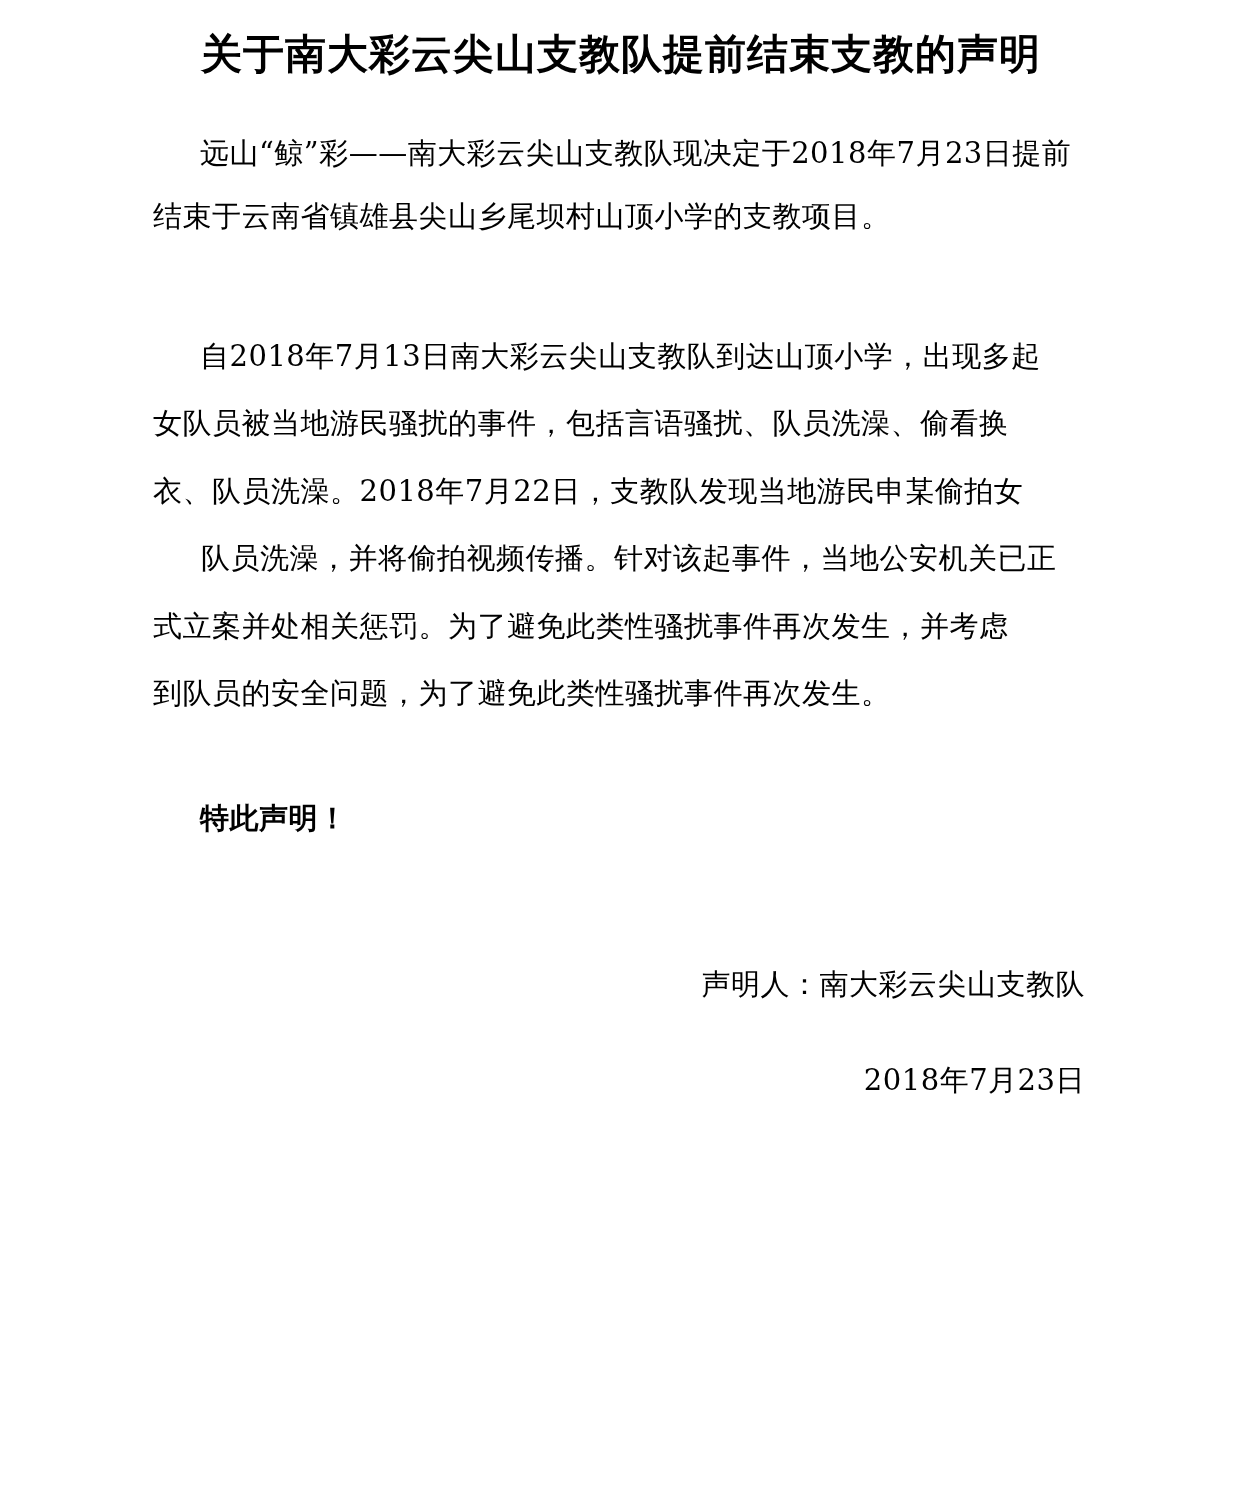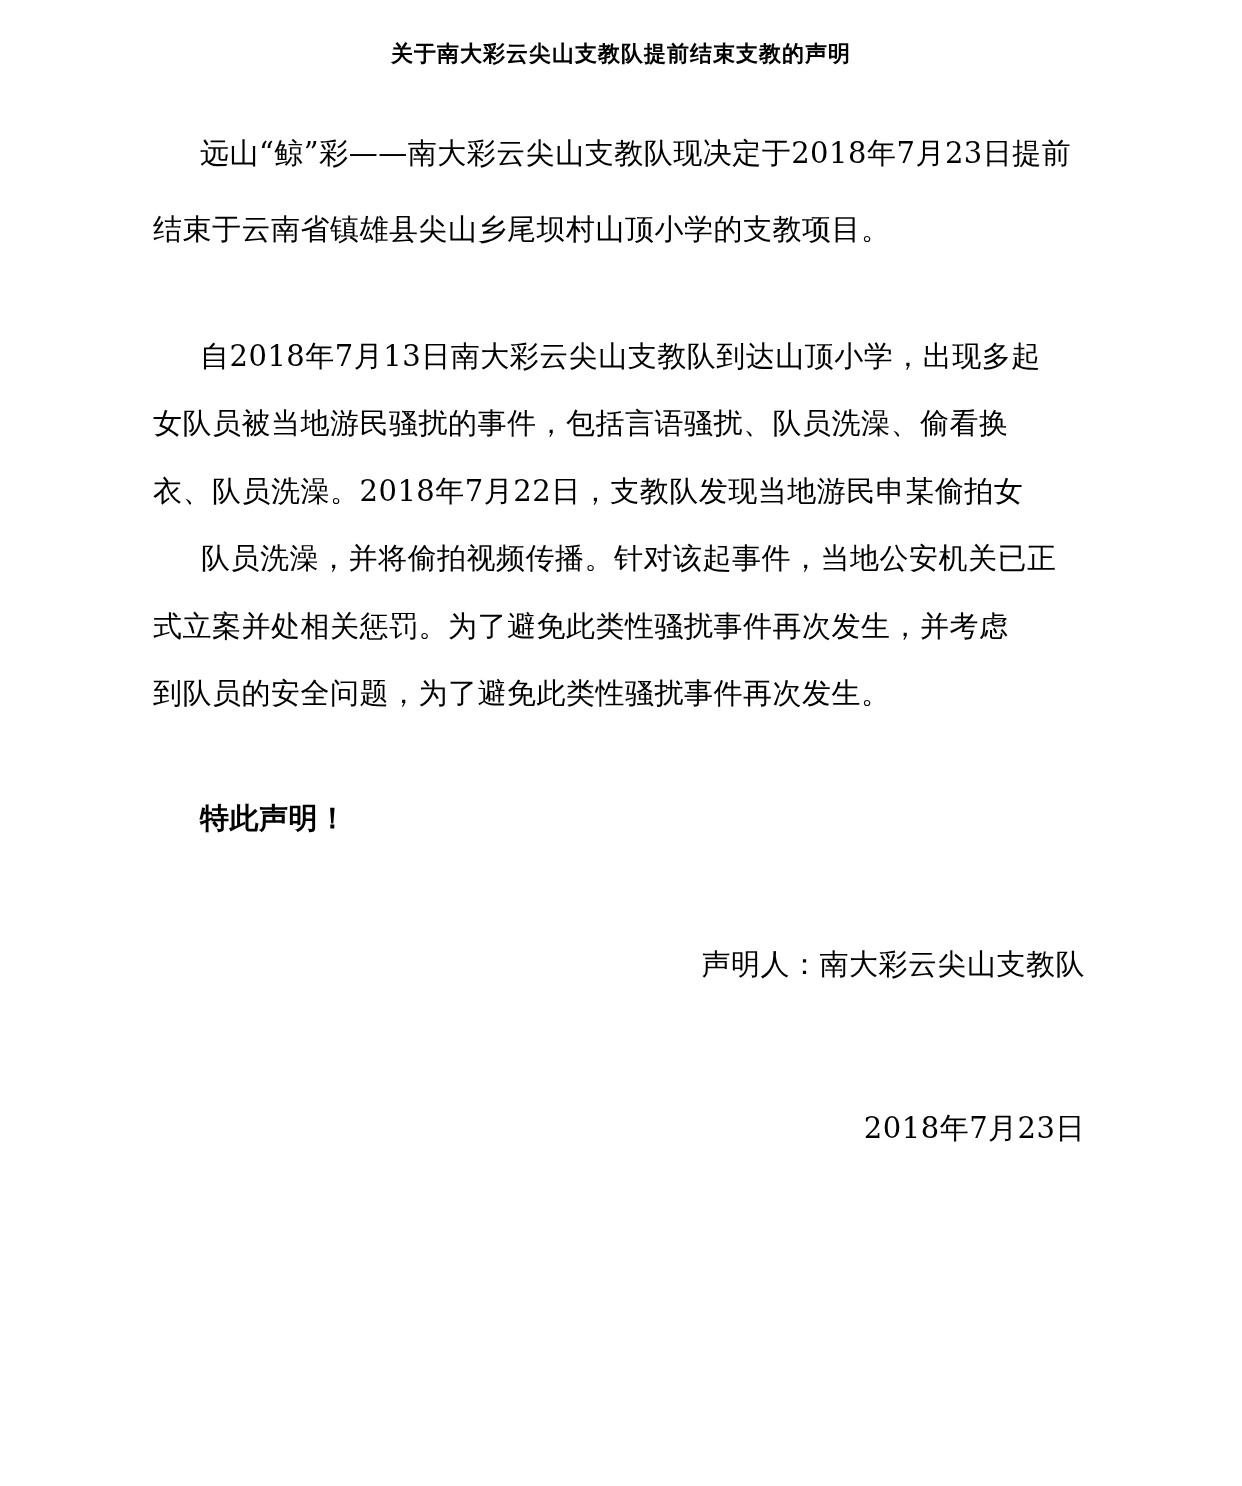--- a/index.html
+++ b/index.html
@@ -16,55 +16,55 @@
       font-family: "DejaVu Serif", "Liberation Serif", serif;
     }
     .title {
       position: absolute;
       left: 0;
       width: 1242px;
       top: 34px;
       text-align: center;
       font-family: "DejaVu Sans", "Liberation Sans", sans-serif;
       font-weight: bold;
-      font-size: 22px;
+      font-size: 41px;
       line-height: 40px;
       letter-spacing: 1px;
       white-space: nowrap;
     }
     .line {
       position: absolute;
       font-size: 29px;
       line-height: 40px;
       white-space: nowrap;
       letter-spacing: 0.5px;
       text-align: right;
     }
     .left { left: 153px; }
     .indent { left: 200px; }
-    .right { right: 157px; text-align: right; }
+    .right { right: 157px; text-align: right; margin-top: 20px; }
   </style>
 </head>
 <body>
 
 <div>
   <div class="title">关于南大彩云尖山支教队提前结束支教的声明</div>
 
   <div>
     <div class="line indent" style="top:133px;">远山“鲸”彩——南大彩云尖山支教队现决定于2018年7月23日提前</div>
-    <div class="line left" style="top:209px;">结束于云南省镇雄县尖山乡尾坝村山顶小学的支教项目。</div>
+    <div class="line left" style="top:196px;">结束于云南省镇雄县尖山乡尾坝村山顶小学的支教项目。</div>
   </div>
 
   <div>
     <div class="line indent" style="top:336px;">自2018年7月13日南大彩云尖山支教队到达山顶小学，出现多起</div>
     <div class="line left" style="top:403px;">女队员被当地游民骚扰的事件，包括言语骚扰、队员洗澡、偷看换</div>
     <div class="line left" style="top:471px;">衣、队员洗澡。2018年7月22日，支教队发现当地游民申某偷拍女</div>
     <div class="line left" style="top:538px;margin-left:48px;">队员洗澡，并将偷拍视频传播。针对该起事件，当地公安机关已正</div>
     <div class="line left" style="top:606px;">式立案并处相关惩罚。为了避免此类性骚扰事件再次发生，并考虑</div>
     <div class="line left" style="top:673px;">到队员的安全问题，为了避免此类性骚扰事件再次发生。</div>
   </div>
 
   <div class="line indent" style="top:798px;font-weight:bold;">特此声明！</div>
 
   <div class="line right" style="top:944px;">声明人：南大彩云尖山支教队</div>
 
-  <div class="line right" style="top:1108px;">2018年7月23日</div>
+  <div class="line right" style="top:1040px;">2018年7月23日</div>
 </div>
 
 </body></html>

